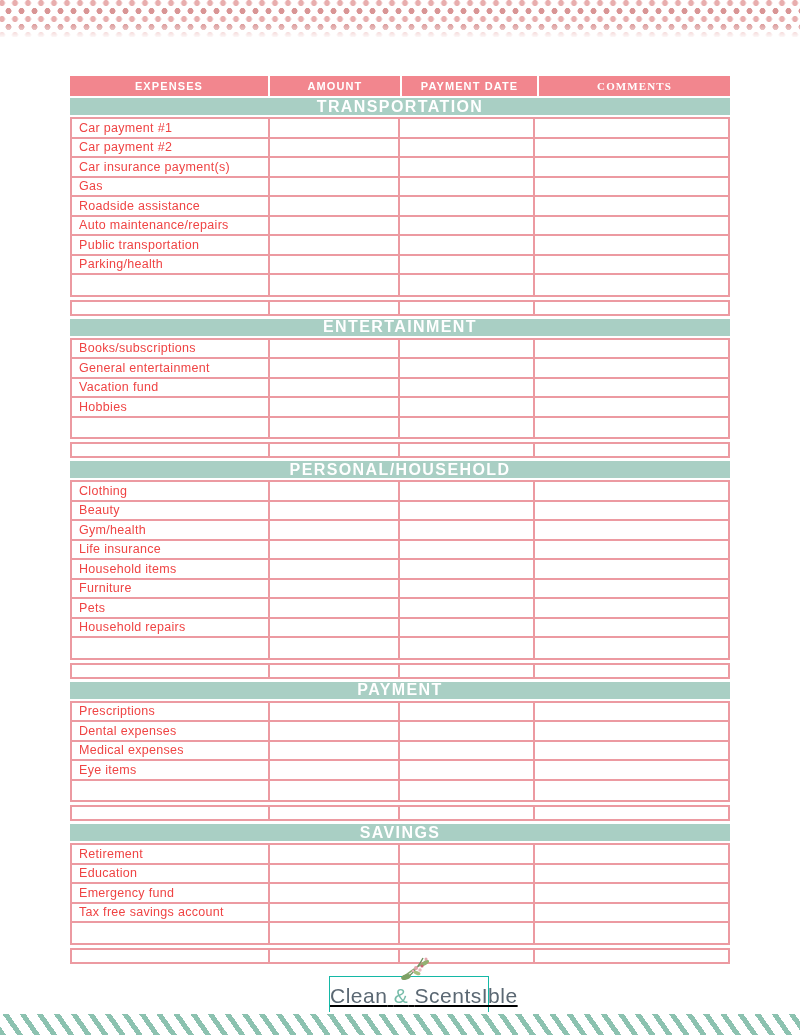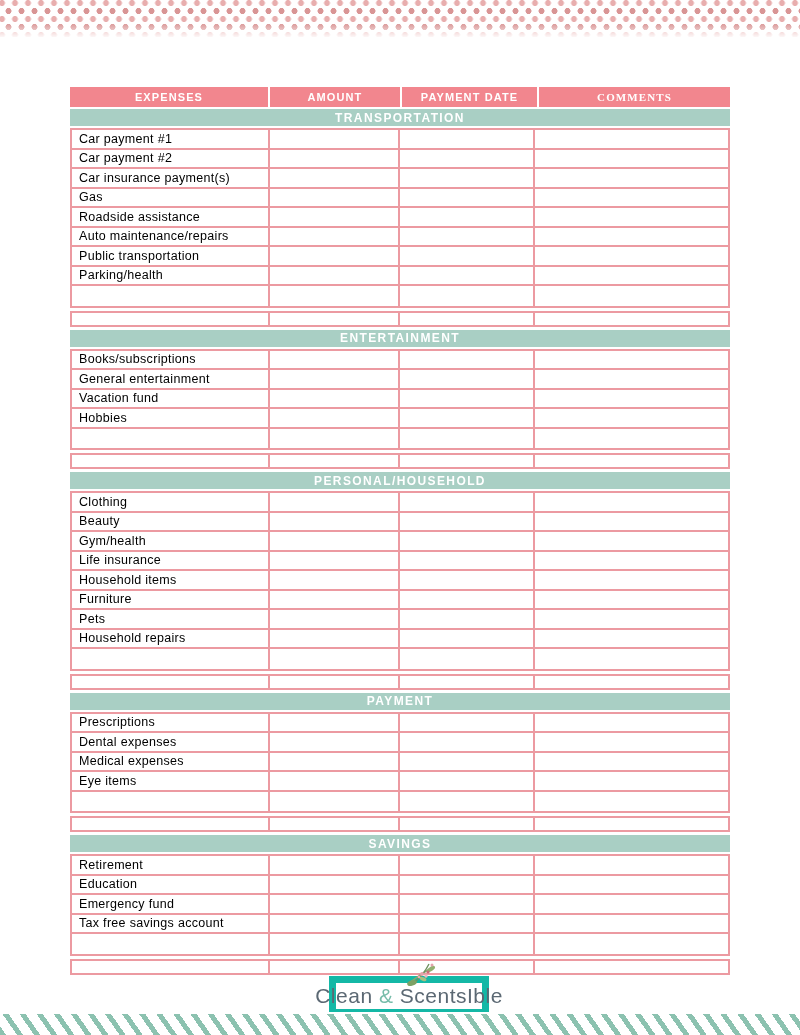--- a/index.html
+++ b/index.html
@@ -13,51 +13,51 @@
     background-color:#ffffff;
     background-image:
       linear-gradient(to bottom, rgba(255,255,255,0) 62%, rgba(255,255,255,.55) 86%, rgba(255,255,255,.9) 100%),
       radial-gradient(circle, #d99595 2.7px, rgba(217,149,149,0) 3.3px),
       radial-gradient(circle, #e8aeae 2.7px, rgba(232,174,174,0) 3.3px);
     background-size:100% 100%, 13px 16px, 13px 16px;
     background-position:0 0, 2px 3px, 8.5px 11px;
   }
 
   
-  .sheet { position:absolute; left:70px; top:87px; width:660px; }
+  .sheet { position:absolute; left:70px; top:76px; width:660px; }
 
   .head-row { display:grid; grid-template-columns:200px 132px 137px 1fr;
     height:20px; background:var(--pink); margin-bottom:2px; }
   .head-cell { color:#ffffff; font-size:11px; font-weight:bold; letter-spacing:1.1px;
     display:flex; align-items:center; justify-content:center;
     border-right:2px solid #ffffff; }
   .head-cell:last-child { border-right:none;font-family:Liberation Serif, serif; }
 
   .section-band { height:17px; background:var(--teal); margin:1px 0 2px 0;
-    color:#ffffff; font-size:12px; font-weight:bold; letter-spacing:1.4px;
+    color:#ffffff; font-size:16px; font-weight:bold; letter-spacing:1.4px;
     display:flex; align-items:center; justify-content:center; }
 
   .rows-box { border:2px solid var(--border); }
   .row { display:grid; grid-template-columns:198px 130px 135px 1fr;
     height:19.5px; border-bottom:2px solid var(--border); background:#ffffff; }
   .rows-box .row:last-child { border-bottom:none; }
   .cell { border-right:2px solid var(--border); display:flex; align-items:center; }
   .cell:last-child { border-right:none; }
-  .label-cell { padding-left:7px; font-size:12.5px; color:#000000;
+  .label-cell { padding-left:7px; font-size:12.5px; color:#ef4444;
     letter-spacing:.3px; font-weight:400; }
 
   .detached-box { border:2px solid var(--border); margin-top:3px; margin-bottom:3px; }
   .detached-box .row { height:12px; border-bottom:none; }
 
   
   .logo-wrap { position:absolute; left:0; top:976px; width:800px; height:42px;
     display:flex; justify-content:center; }
   .logo-box { position:relative; width:160px; height:40px;
-    border:7px solid #14b8a6; margin-left:18px;
-    display:flex; align-items:center; justify-content:center; }
+    border:1px solid #14b8a6; margin-left:18px;
+    display:flex; align-items:center; justify-content:flex-start;text-decoration:underline; }
   .logo-text { font-size:21px; color:#5b6873; letter-spacing:.5px; white-space:nowrap; }
   .logo-amp { color:#76bca9; }
   .sprig { position:absolute; top:-21px; left:62px; }
 
   
   .stripes-band { position:absolute; left:0; bottom:0; width:800px; height:23px;
     background-image:
       linear-gradient(to bottom, #ffffff 0 2px, rgba(255,255,255,0) 2px),
       repeating-linear-gradient(55deg, #8cc2b0 0 5px, #ffffff 5px 14px);
   }

